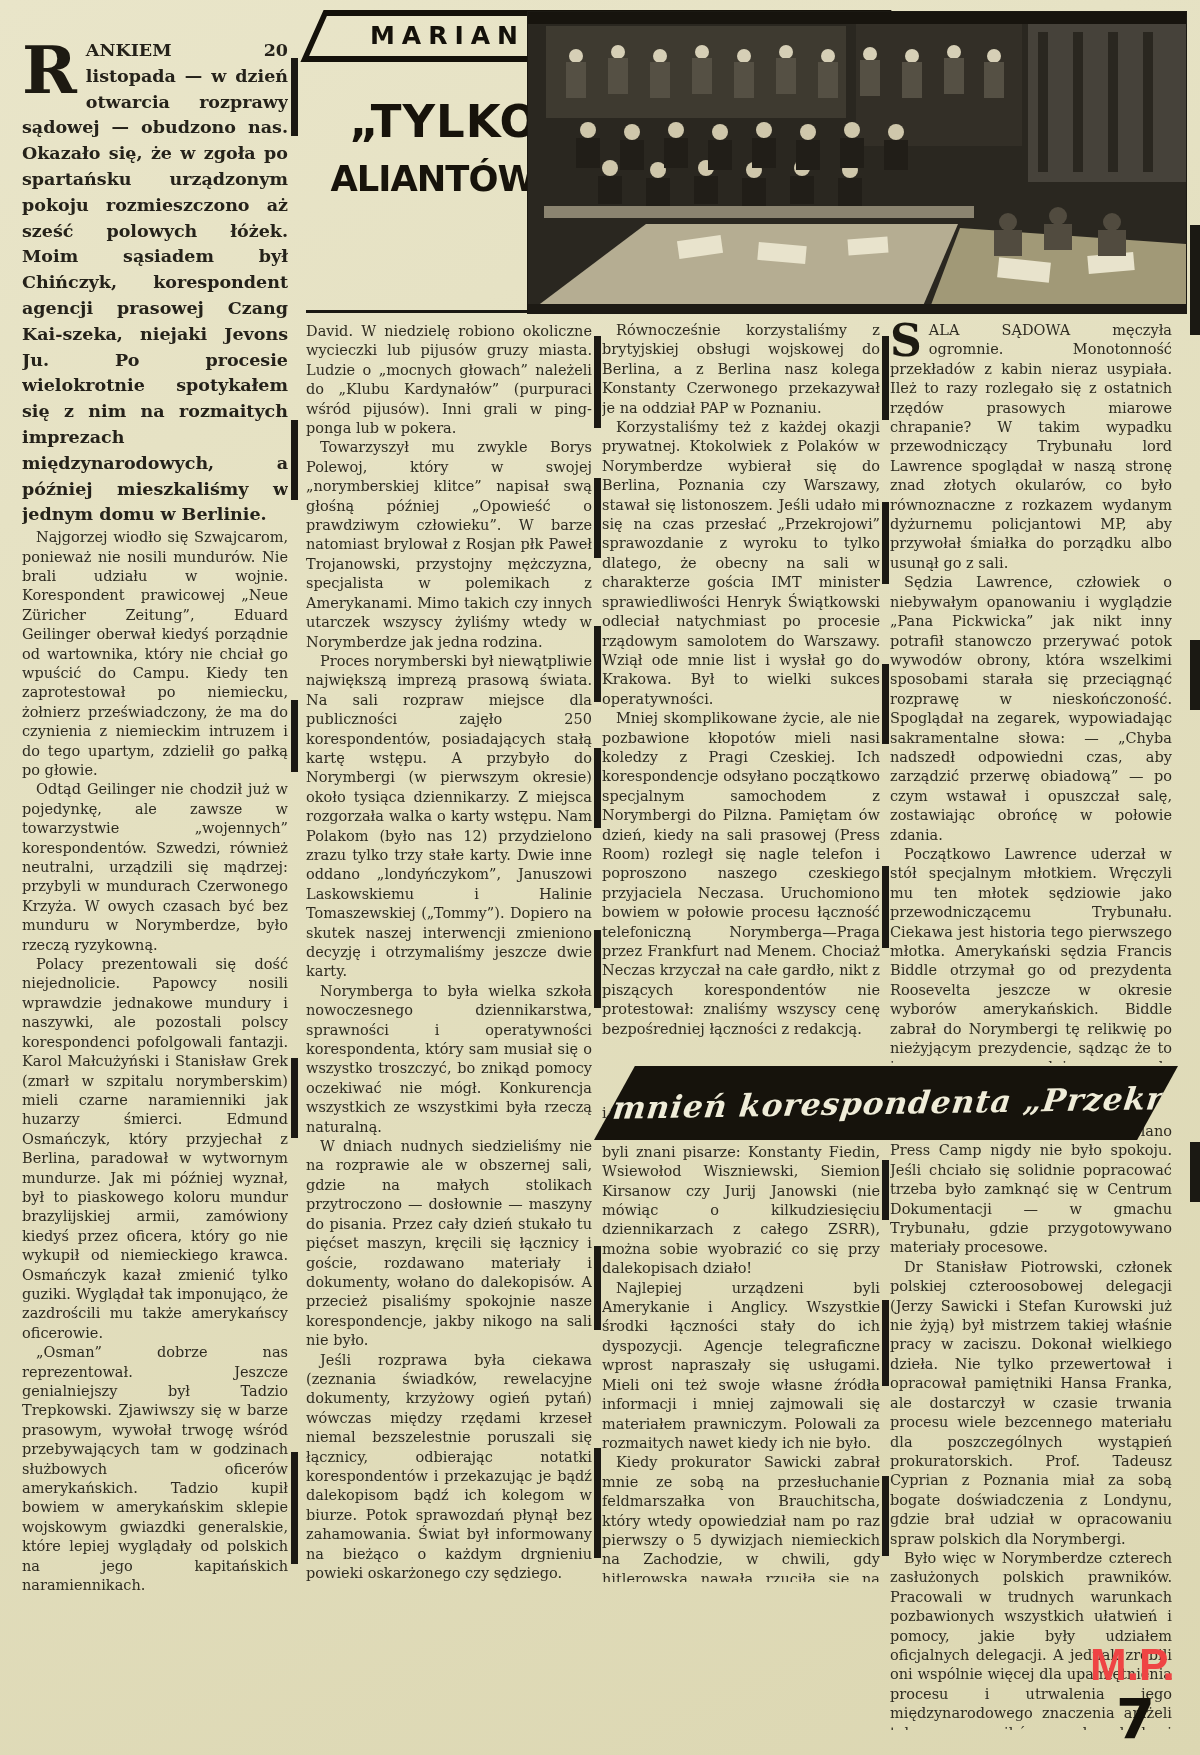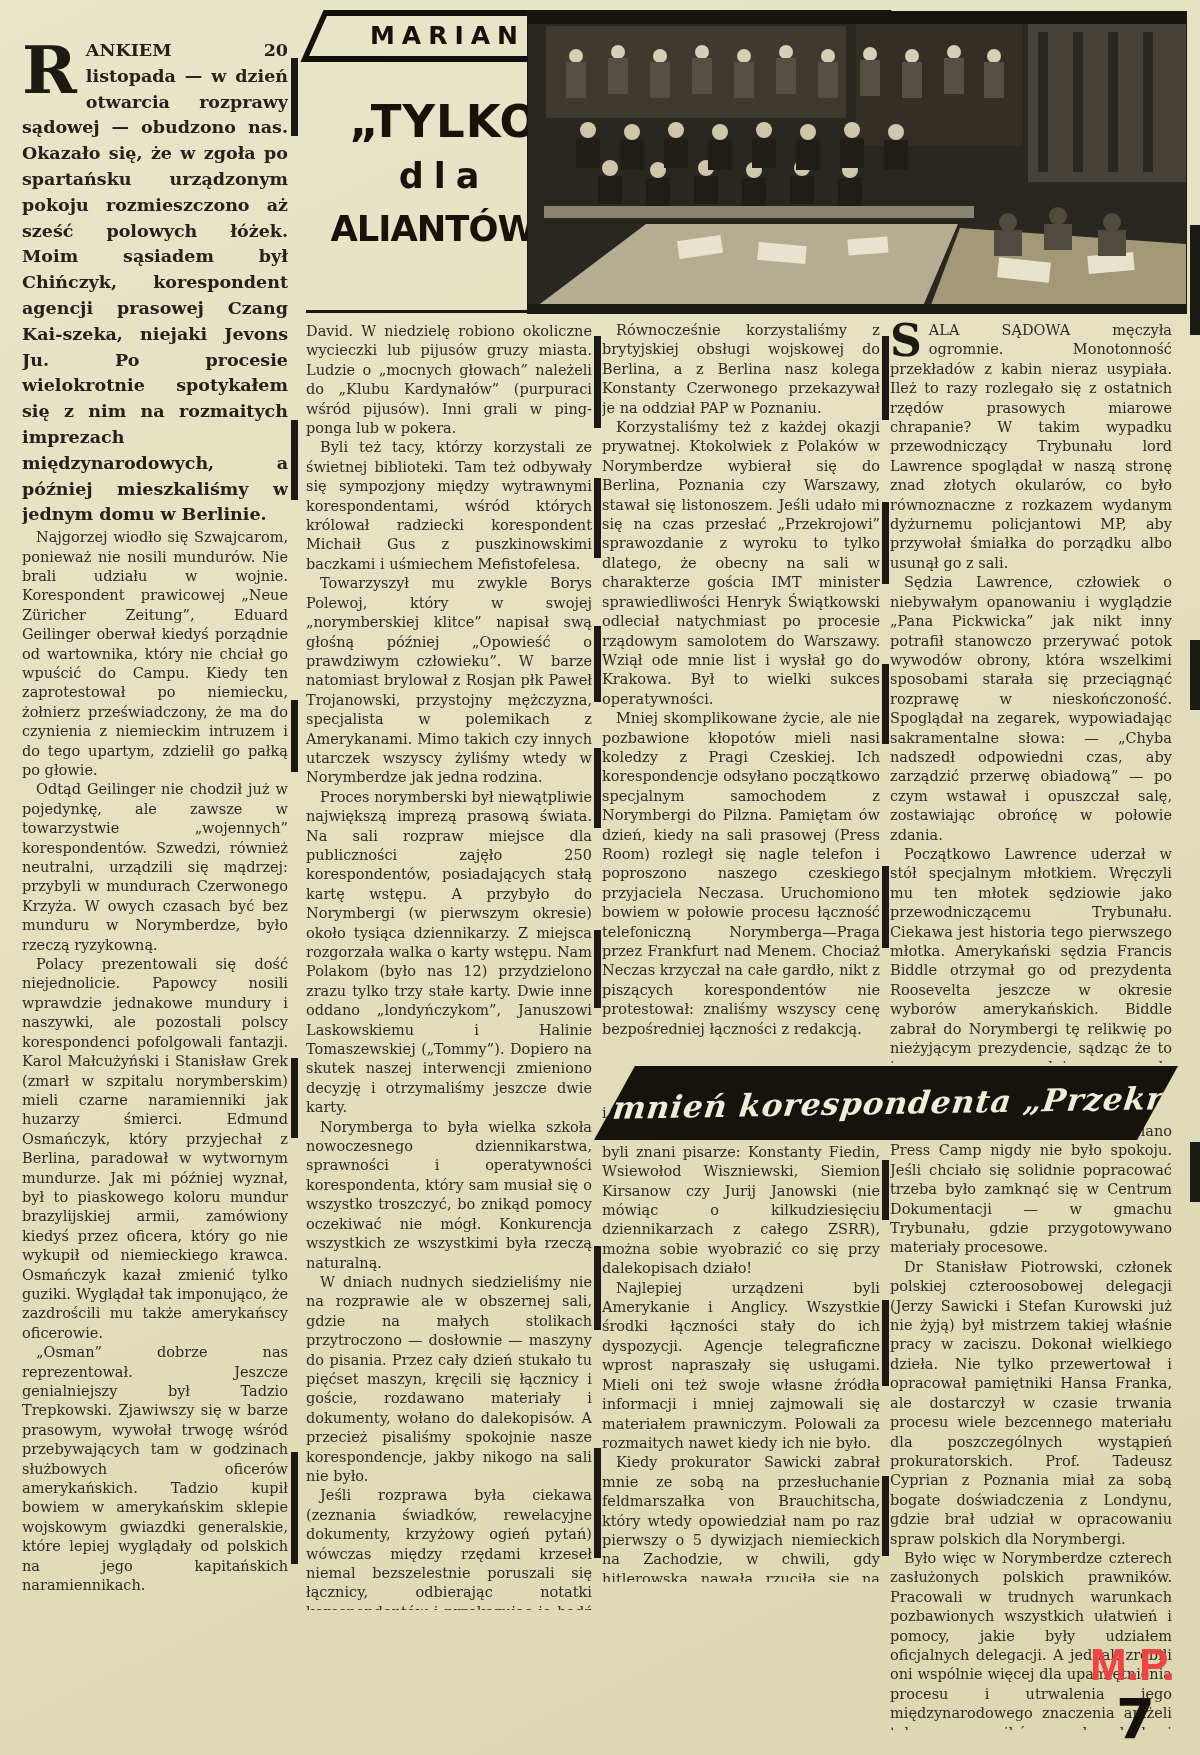--- a/index.html
+++ b/index.html
@@ -56,21 +56,20 @@
 </style>
 </head>
 <body>
 
 <div id="author-banner">
   <span class="inner">MARIAN PODKOWIŃSKI</span>
 </div>
 
 <div id="title">
   <div class="t1">„TYLKO</div>
-  <div class="t2">dla</div>
   <div class="t3">ALIANTÓW”</div>
 </div>
 
 <div id="photo">
   <svg width="658" height="301" viewBox="0 0 658 301">
     <rect width="658" height="301" fill="#2a2720"></rect>
     <rect x="0" y="0" width="658" height="12" fill="#17140e"></rect>
     <rect x="18" y="14" width="300" height="92" fill="#3e3a30"></rect>
     <rect x="328" y="12" width="166" height="122" fill="#332f27"></rect>
     <rect x="500" y="12" width="158" height="158" fill="#46423a"></rect>
@@ -166,21 +165,20 @@
 
 <div id="col1" class="col">
     <p class="lead flush"><span class="dropcap">R</span>ANKIEM 20 listopada — w dzień otwarcia rozprawy sądowej — obudzono nas. Okazało się, że w zgoła po spartańsku urządzonym pokoju rozmieszczono aż sześć polowych łóżek. Moim sąsiadem był Chińczyk, korespondent agencji prasowej Czang Kai-szeka, niejaki Jevons Ju. Po procesie wielokrotnie spotykałem się z nim na rozmaitych imprezach międzynarodowych, a później mieszkaliśmy w jednym domu w Berlinie.</p>
     <p>Najgorzej wiodło się Szwajcarom, ponieważ nie nosili mundurów. Nie brali udziału w wojnie. Korespondent prawicowej „Neue Züricher Zeitung”, Eduard Geilinger oberwał kiedyś porządnie od wartownika, który nie chciał go wpuścić do Campu. Kiedy ten zaprotestował po niemiecku, żołnierz przeświadczony, że ma do czynienia z niemieckim intruzem i do tego upartym, zdzielił go pałką po głowie.</p>
     <p>Odtąd Geilinger nie chodził już w pojedynkę, ale zawsze w towarzystwie „wojennych” korespondentów. Szwedzi, również neutralni, urządzili się mądrzej: przybyli w mundurach Czerwonego Krzyża. W owych czasach być bez munduru w Norymberdze, było rzeczą ryzykowną.</p>
     <p>Polacy prezentowali się dość niejednolicie. Papowcy nosili wprawdzie jednakowe mundury i naszywki, ale pozostali polscy korespondenci pofolgowali fantazji. Karol Małcużyński i Stanisław Grek (zmarł w szpitalu norymberskim) mieli czarne naramienniki jak huzarzy śmierci. Edmund Osmańczyk, który przyjechał z Berlina, paradował w wytwornym mundurze. Jak mi później wyznał, był to piaskowego koloru mundur brazylijskiej armii, zamówiony kiedyś przez oficera, który go nie wykupił od niemieckiego krawca. Osmańczyk kazał zmienić tylko guziki. Wyglądał tak imponująco, że zazdrościli mu także amerykańscy oficerowie.</p>
     <p>„Osman” dobrze nas reprezentował. Jeszcze genialniejszy był Tadzio Trepkowski. Zjawiwszy się w barze prasowym, wywołał trwogę wśród przebywających tam w godzinach służbowych oficerów amerykańskich. Tadzio kupił bowiem w amerykańskim sklepie wojskowym gwiazdki generalskie, które lepiej wyglądały od polskich na jego kapitańskich naramiennikach.</p>
   </div>
 <div id="col2" class="col">
     <p class="flush">David. W niedzielę robiono okoliczne wycieczki lub pijusów gruzy miasta. Ludzie o „mocnych głowach” należeli do „Klubu Kardynałów” (purpuraci wśród pijusów). Inni grali w ping-ponga lub w pokera.</p>
-    <p>Byli też tacy, którzy korzystali ze świetnej biblioteki. Tam też odbywały się sympozjony między wytrawnymi korespondentami, wśród których królował radziecki korespondent Michaił Gus z puszkinowskimi baczkami i uśmiechem Mefistofelesa.</p>
     <p>Towarzyszył mu zwykle Borys Polewoj, który w swojej „norymberskiej klitce” napisał swą głośną później „Opowieść o prawdziwym człowieku”. W barze natomiast brylował z Rosjan płk Paweł Trojanowski, przystojny mężczyzna, specjalista w polemikach z Amerykanami. Mimo takich czy innych utarczek wszyscy żyliśmy wtedy w Norymberdze jak jedna rodzina.</p>
     <p>Proces norymberski był niewątpliwie największą imprezą prasową świata. Na sali rozpraw miejsce dla publiczności zajęło 250 korespondentów, posiadających stałą kartę wstępu. A przybyło do Norymbergi (w pierwszym okresie) około tysiąca dziennikarzy. Z miejsca rozgorzała walka o karty wstępu. Nam Polakom (było nas 12) przydzielono zrazu tylko trzy stałe karty. Dwie inne oddano „londyńczykom”, Januszowi Laskowskiemu i Halinie Tomaszewskiej („Tommy”). Dopiero na skutek naszej interwencji zmieniono decyzję i otrzymaliśmy jeszcze dwie karty.</p>
     <p>Norymberga to była wielka szkoła nowoczesnego dziennikarstwa, sprawności i operatywności korespondenta, który sam musiał się o wszystko troszczyć, bo znikąd pomocy oczekiwać nie mógł. Konkurencja wszystkich ze wszystkimi była rzeczą naturalną.</p>
     <p>W dniach nudnych siedzieliśmy nie na rozprawie ale w obszernej sali, gdzie na małych stolikach przytroczono — dosłownie — maszyny do pisania. Przez cały dzień stukało tu pięćset maszyn, kręcili się łącznicy i goście, rozdawano materiały i dokumenty, wołano do dalekopisów. A przecież pisaliśmy spokojnie nasze korespondencje, jakby nikogo na sali nie było.</p>
     <p>Jeśli rozprawa była ciekawa (zeznania świadków, rewelacyjne dokumenty, krzyżowy ogień pytań) wówczas między rzędami krzeseł niemal bezszelestnie poruszali się łącznicy, odbierając notatki korespondentów i przekazując je bądź dalekopisom bądź ich kolegom w biurze. Potok sprawozdań płynął bez zahamowania. Świat był informowany na bieżąco o każdym drgnieniu powieki oskarżonego czy sędziego.</p>
   </div>
 <div id="col3top" class="col">
     <p>Równocześnie korzystaliśmy z brytyjskiej obsługi wojskowej do Berlina, a z Berlina nasz kolega Konstanty Czerwonego przekazywał je na oddział PAP w Poznaniu.</p>
     <p>Korzystaliśmy też z każdej okazji prywatnej. Ktokolwiek z Polaków w Norymberdze wybierał się do Berlina, Poznania czy Warszawy, stawał się listonoszem. Jeśli udało mi się na czas przesłać „Przekrojowi” sprawozdanie z wyroku to tylko dlatego, że obecny na sali w charakterze gościa IMT minister sprawiedliwości Henryk Świątkowski odleciał natychmiast po procesie rządowym samolotem do Warszawy. Wziął ode mnie list i wysłał go do Krakowa. Był to wielki sukces operatywności.</p>
     <p>Mniej skomplikowane życie, ale nie pozbawione kłopotów mieli nasi koledzy z Pragi Czeskiej. Ich korespondencje odsyłano początkowo specjalnym samochodem z Norymbergi do Pilzna. Pamiętam ów dzień, kiedy na sali prasowej (Press Room) rozległ się nagle telefon i poproszono naszego czeskiego przyjaciela Neczasa. Uruchomiono bowiem w połowie procesu łączność telefoniczną Norymberga—Praga przez Frankfurt nad Menem. Chociaż Neczas krzyczał na całe gardło, nikt z piszących korespondentów nie protestował: znaliśmy wszyscy cenę bezpośredniej łączności z redakcją.</p>

